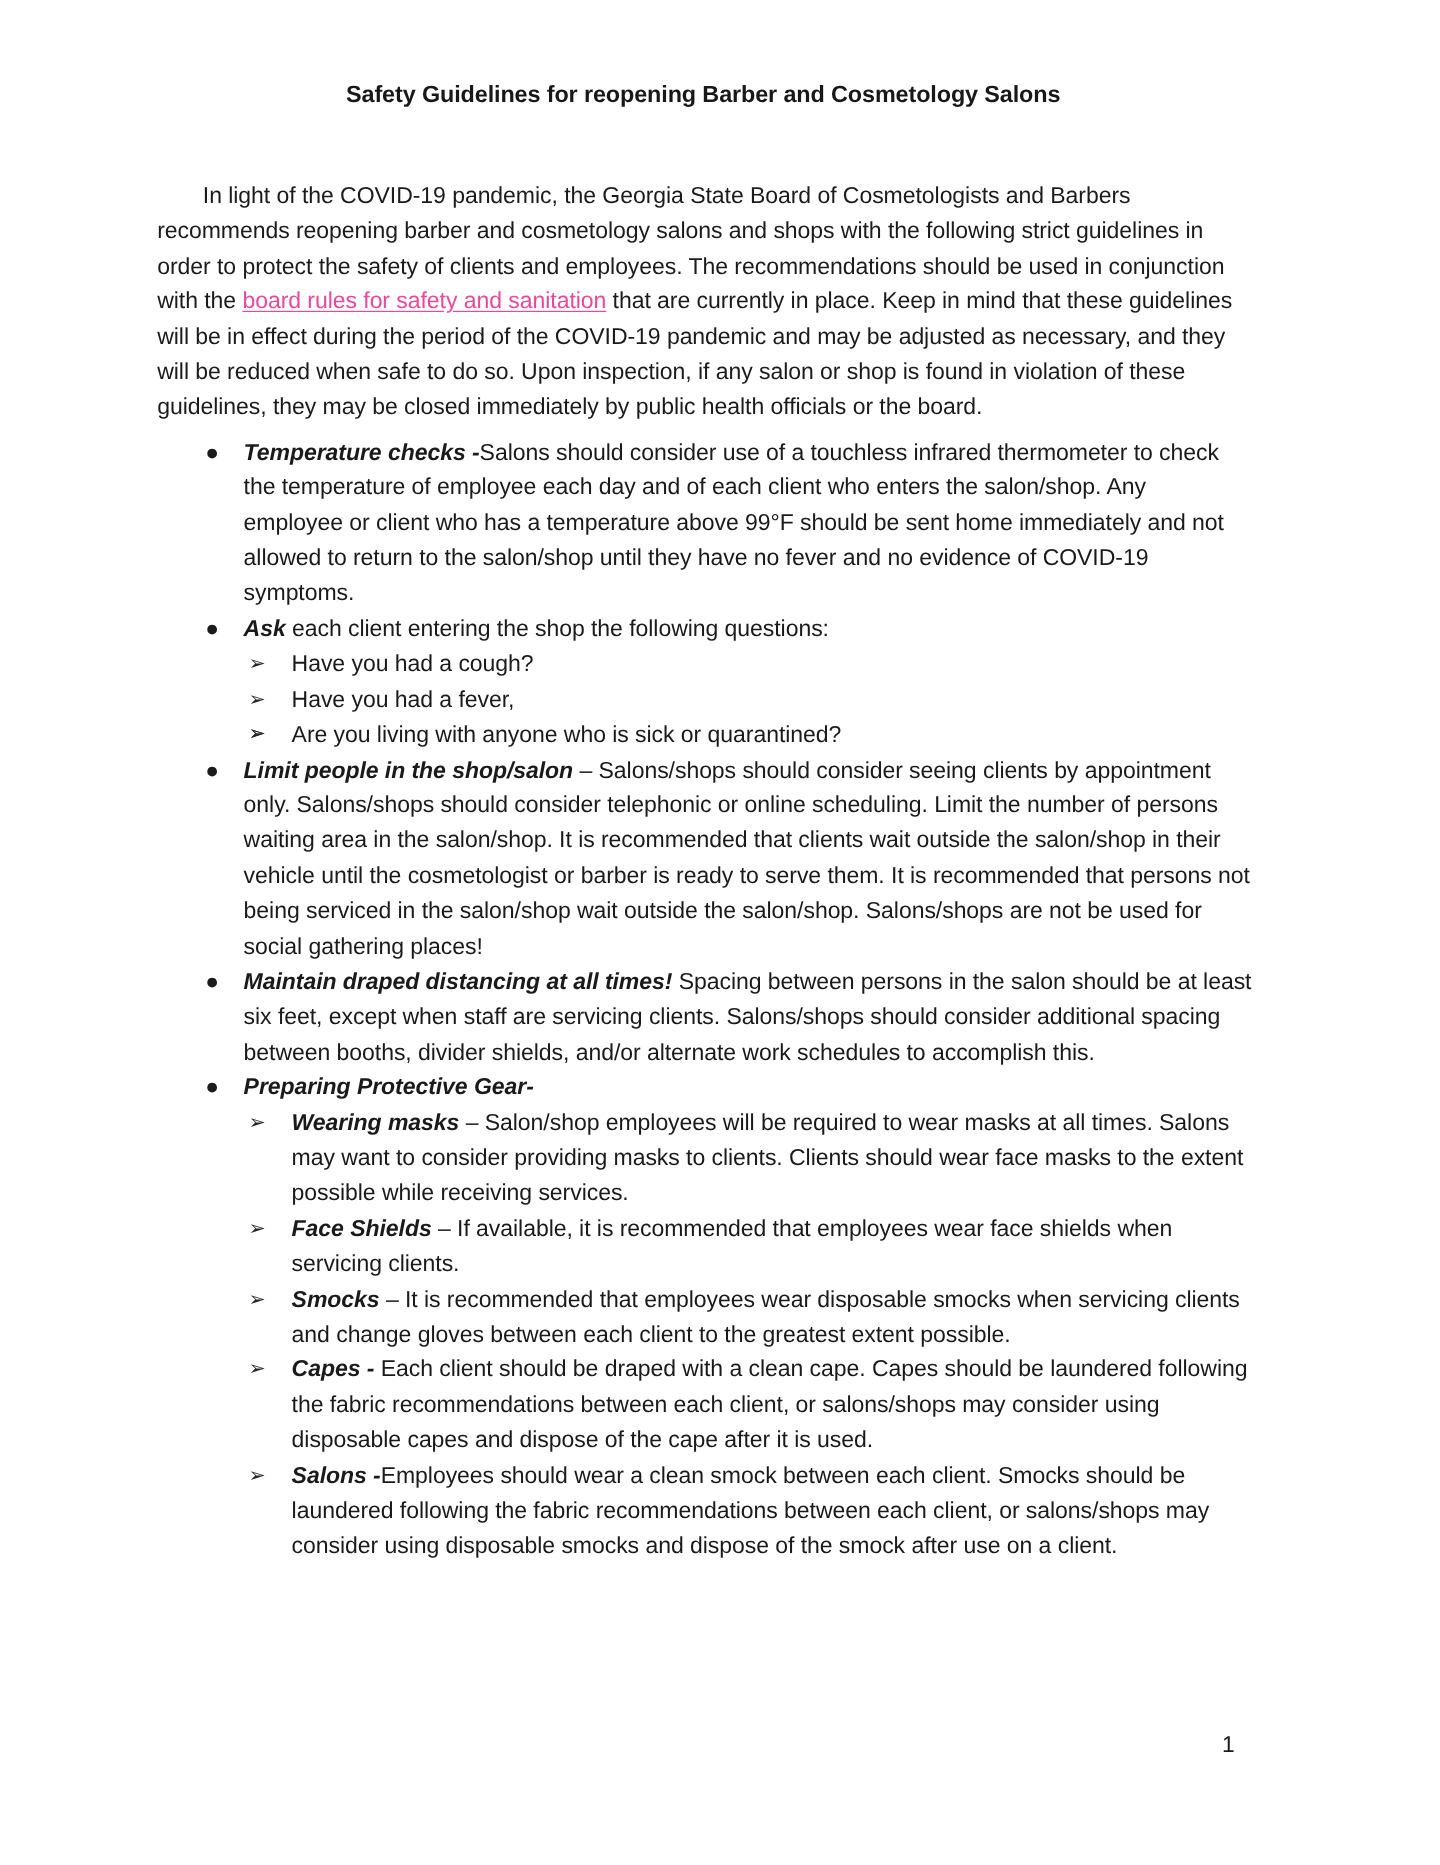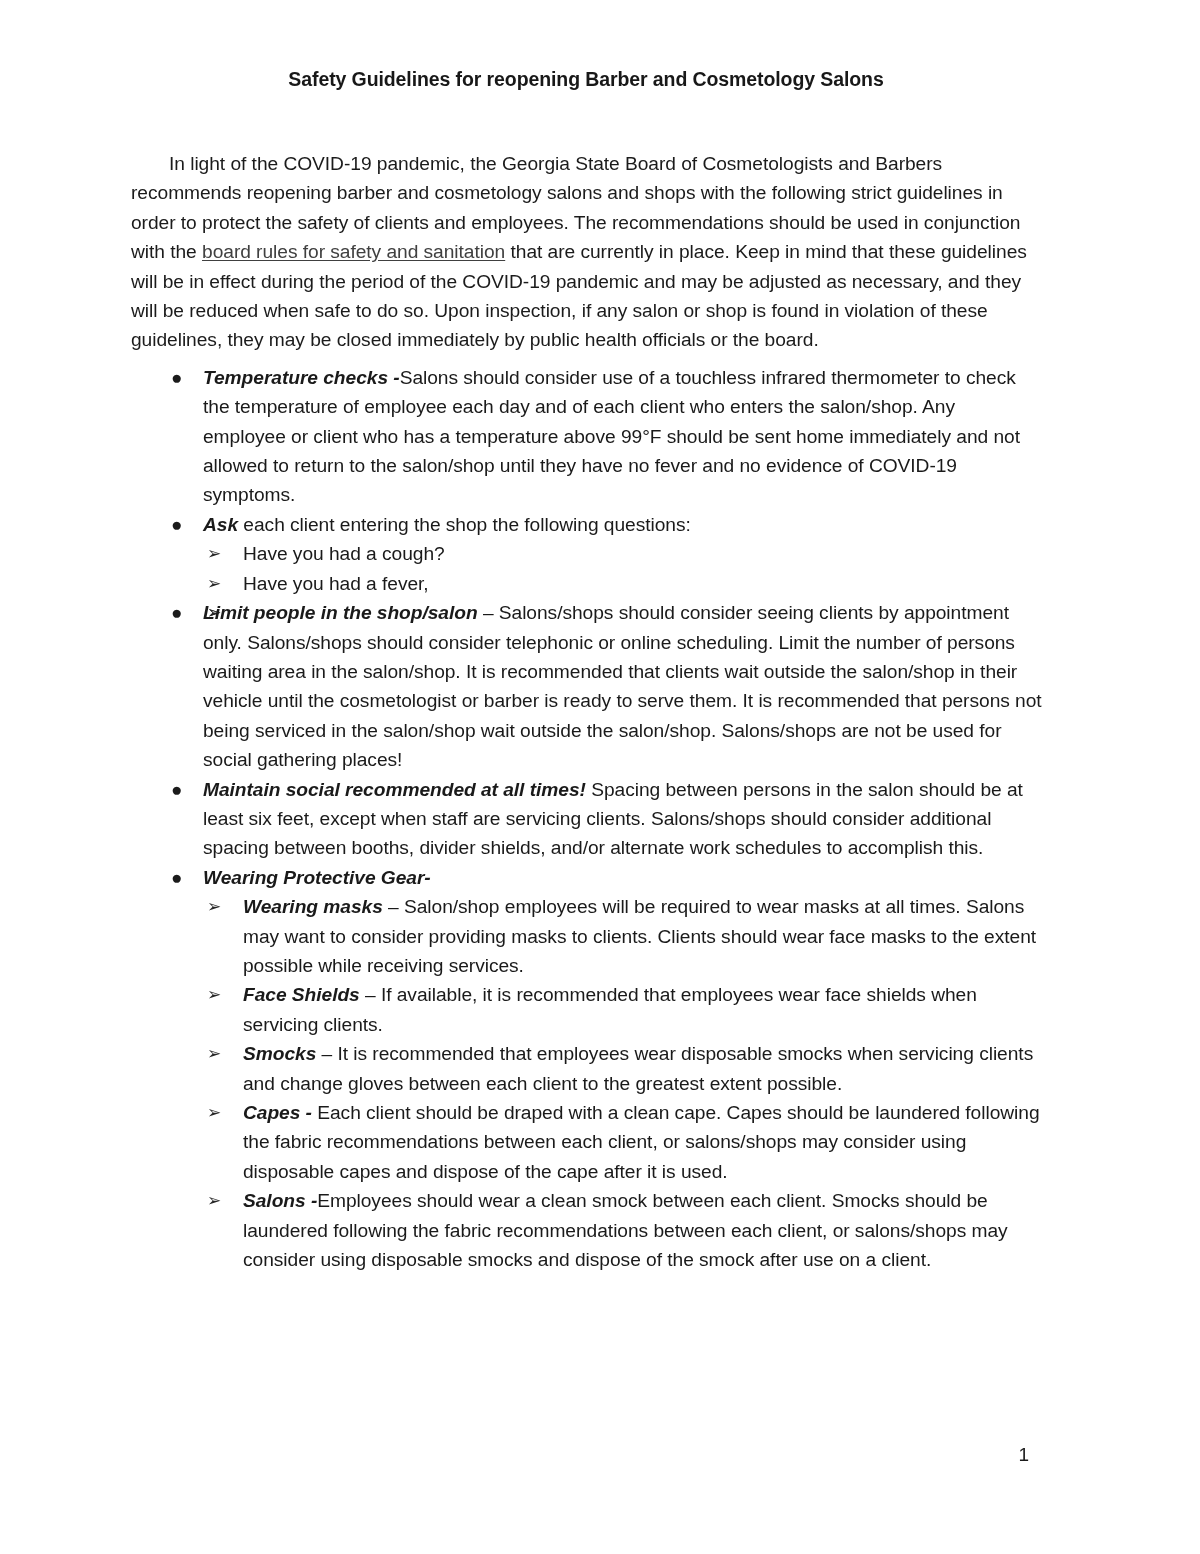--- a/index.html
+++ b/index.html
@@ -47,21 +47,21 @@
     margin: 0 0 8px 0;
     font-size: 19.2px;
     line-height: 29.4px;
     text-indent: 38px;
     text-align: left;
     color: #1b1b1b;
     letter-spacing: -0.05px;
   }
 
   a.doclink {
-    color: #404040;
+    color: #ec4899;
     text-decoration: underline;
     text-underline-offset: 2px;
   }
 
   
   ul.lvl1 {
     list-style: none;
     margin: 6px 0 0 0;
     padding: 0;
   }
@@ -139,35 +139,35 @@
           <li>
             <span class="bullet-arrow">➢</span><span>Have you had a cough?</span>
           </li>
           <li>
             <span class="bullet-arrow">➢</span><span>Have you had a fever,</span>
           </li>
           <li>
             <span class="bullet-arrow">➢</span>
           </li>
           <li>
-            <span class="bullet-arrow">➢</span>
+            <span class="bullet-arrow">➢</span><span>Are you living with anyone who is sick or quarantined?</span>
           </li>
         </ul>
       </li>
 
       <li>
         <span class="bullet-dot">●</span><span class="b">Limit people in the shop/salon</span><span> – Salons/shops should consider seeing clients by appointment only. Salons/shops should consider telephonic or online scheduling.  Limit the number of persons waiting area in the salon/shop. It is recommended that clients wait outside the salon/shop in their vehicle until the cosmetologist or barber is ready to serve them.  It is recommended that persons not being serviced in the salon/shop wait outside the salon/shop. Salons/shops are not be used for social gathering places!</span>
       </li>
 
       <li>
-        <span class="bullet-dot">●</span><span class="b">Maintain social recommended at all times!</span><span> Spacing between persons in the salon should be at least six feet, except when staff are servicing clients. Salons/shops should consider additional spacing between booths, divider shields, and/or alternate work schedules to accomplish this.</span>
+        <span class="bullet-dot">●</span><span class="b">Maintain draped distancing at all times!</span><span> Spacing between persons in the salon should be at least six feet, except when staff are servicing clients. Salons/shops should consider additional spacing between booths, divider shields, and/or alternate work schedules to accomplish this.</span>
       </li>
 
       <li>
-        <span class="bullet-dot">●</span><span class="b">Wearing Protective Gear-</span><span></span>
+        <span class="bullet-dot">●</span><span class="b">Preparing Protective Gear-</span><span></span>
         <ul class="lvl2">
           <li>
             <span class="bullet-arrow">➢</span><span class="b">Wearing masks</span><span> – Salon/shop employees will be required to wear masks at all times. Salons may want to consider providing masks to clients. Clients should wear face masks to the extent possible while receiving services.</span>
           </li>
           <li>
             <span class="bullet-arrow">➢</span><span class="b">Face Shields</span><span> – If available, it is recommended that employees wear face shields when servicing clients.</span>
           </li>
           <li>
             <span class="bullet-arrow">➢</span><span class="b">Smocks</span><span> – It is recommended that employees wear disposable smocks when servicing clients and change gloves between each client to the greatest extent possible.</span>
           </li>

